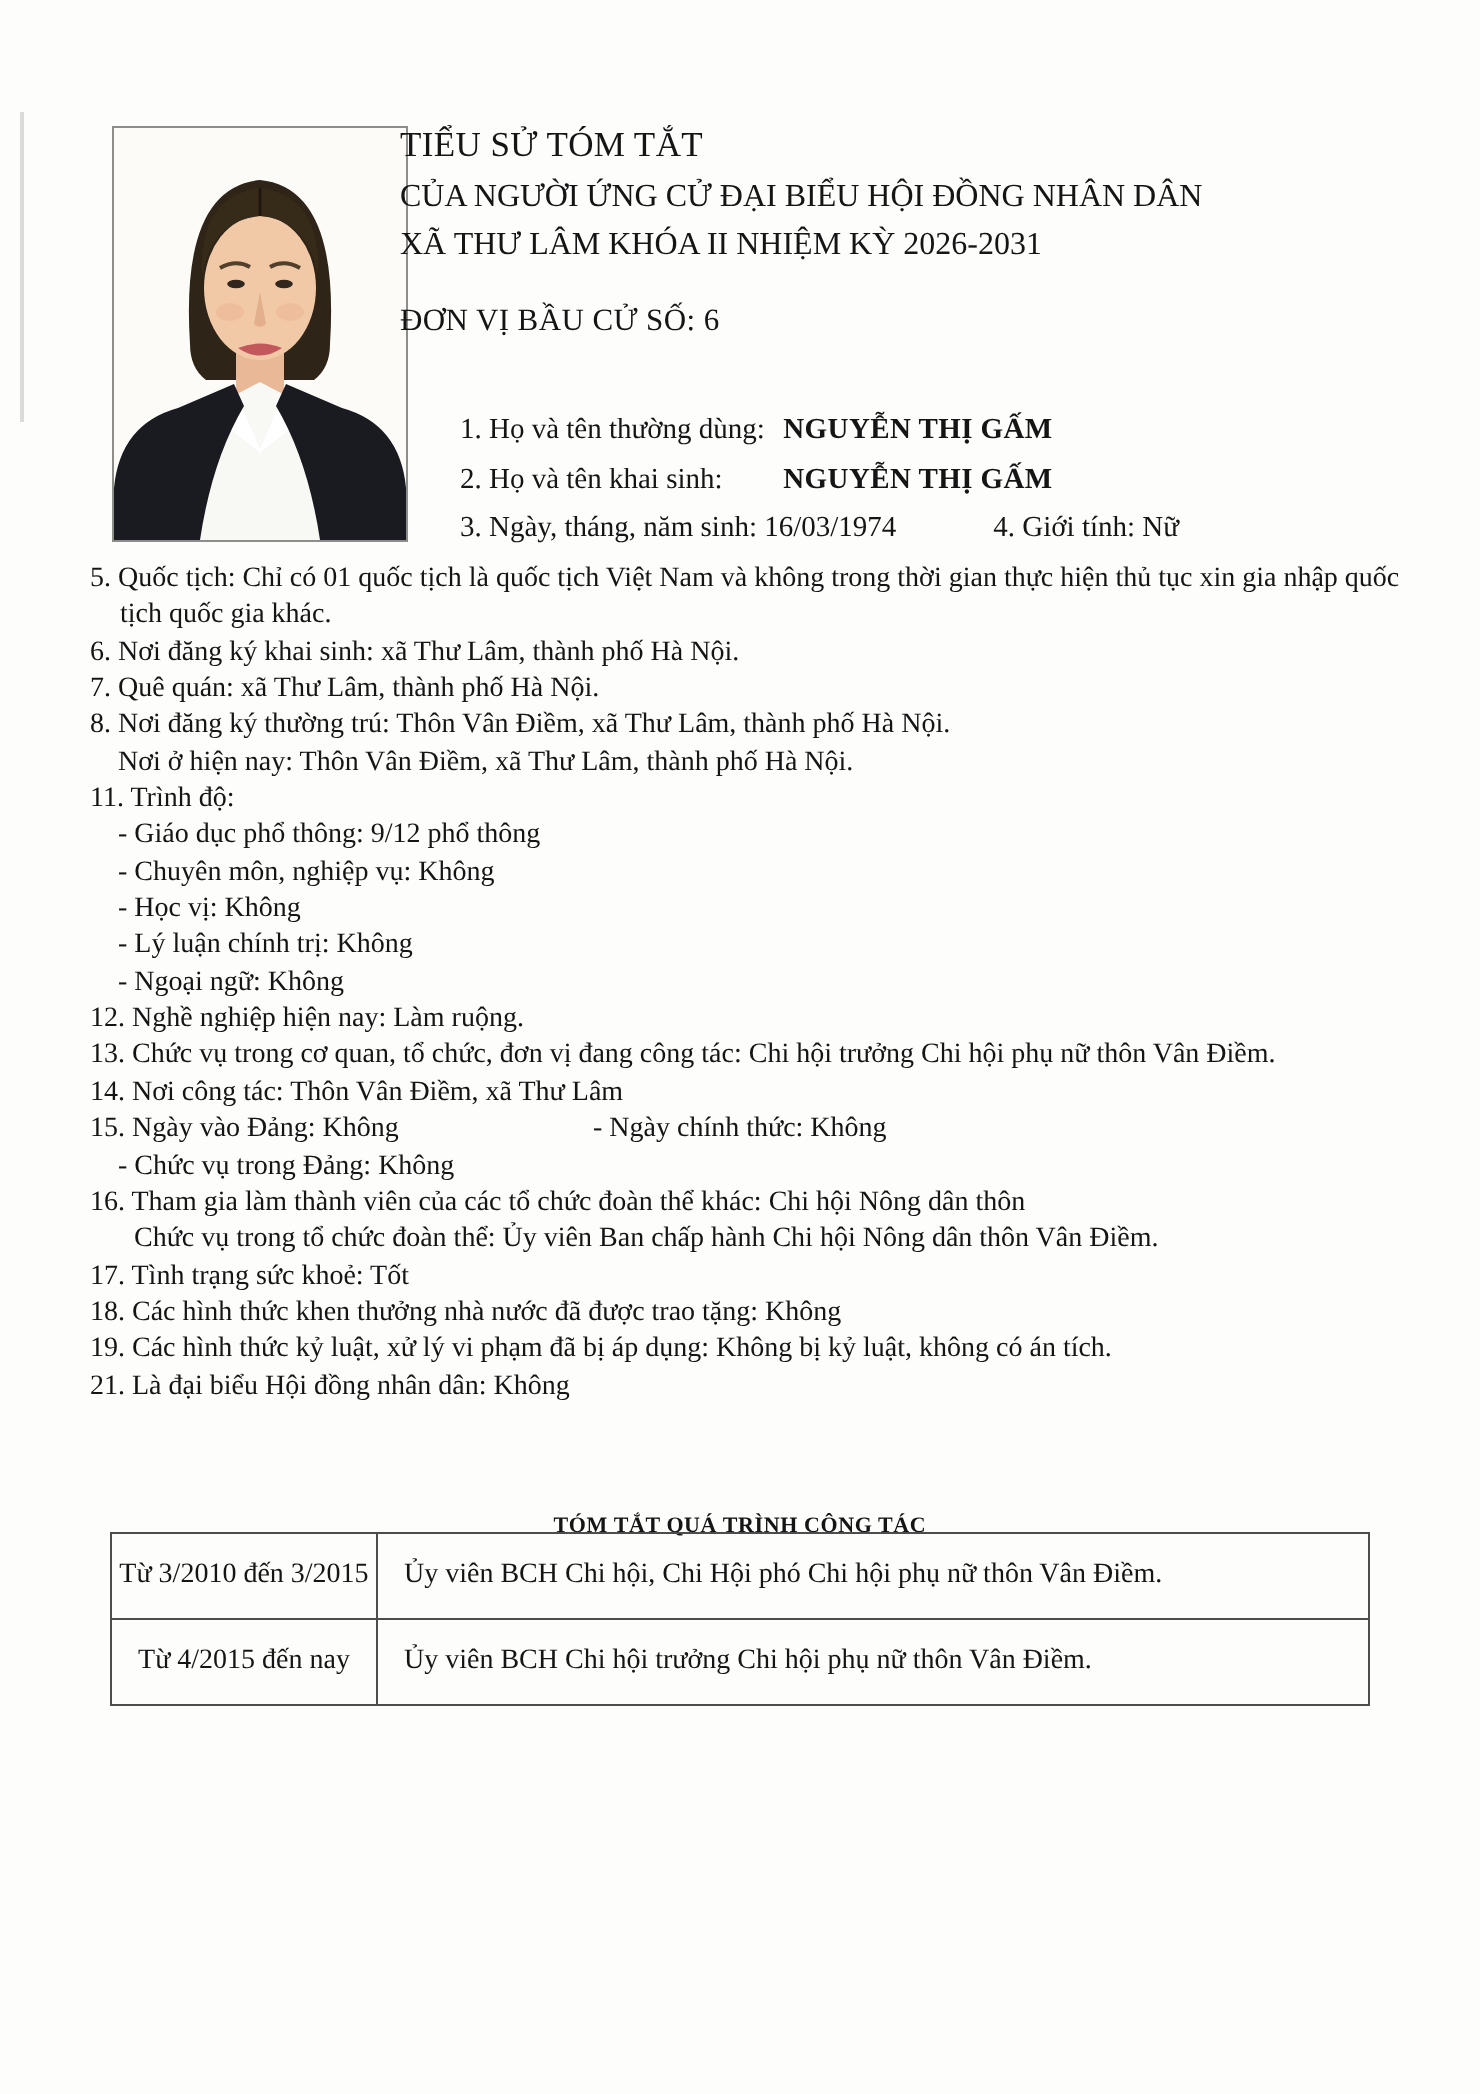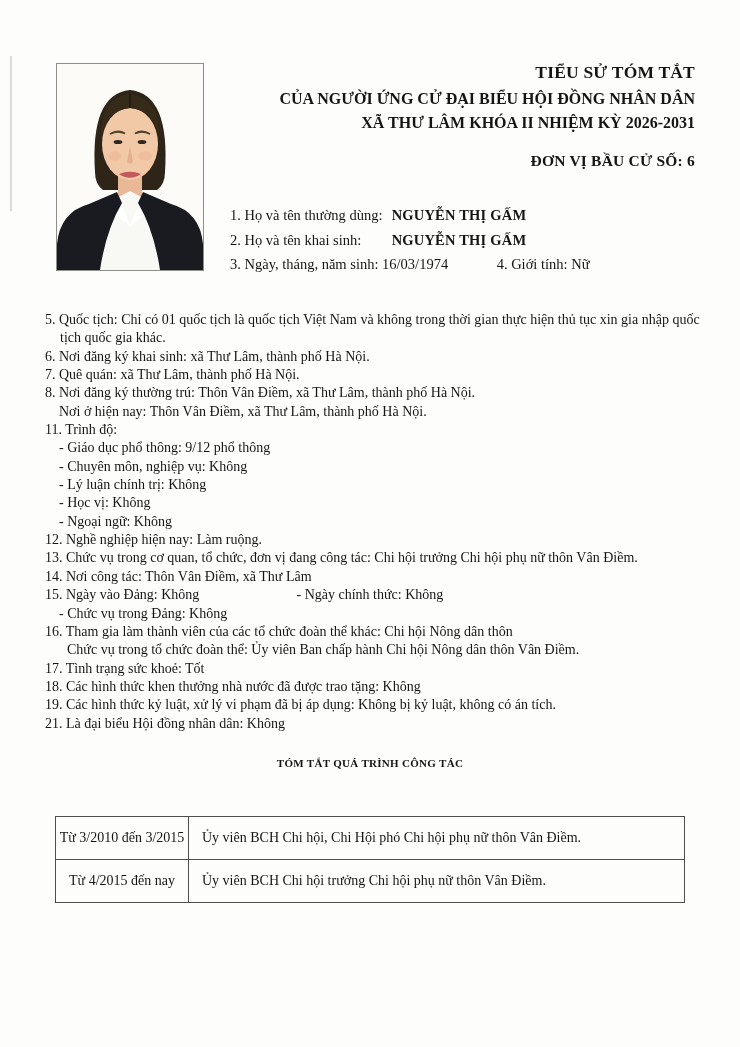--- a/index.html
+++ b/index.html
@@ -22,50 +22,50 @@
     position: absolute; left: 56px; top: 63px;
     width: 146px; height: 206px;
     border: 1px solid #8d8d8a;
     background: #fcfbf8;
   }
   .photo-frame svg { display: block; width: 100%; height: 100%; }
 
   
   .header-block {
     position: absolute; left: 200px; top: 62px; width: 495px;
-    text-align: right; font-weight: bold;
+    text-align: left; font-weight: normal;
   }
   .h-line1 { font-size: 17.5px; line-height: 20px; margin-bottom: 7px; letter-spacing: .2px; }
   .h-line2 { font-size: 16px;  line-height: 20px; margin-bottom: 4px; }
   .h-line3 { font-size: 16px;  line-height: 20px; }
   .h-unit  { font-size: 15.5px; line-height: 20px; margin-top: 18px; letter-spacing: .2px; }
 
   
   .top-items { position: absolute; left: 230px; top: 207px; width: 495px; font-size: 14.5px; }
   .ti { line-height: 16.5px; margin-bottom: 8px; white-space: nowrap; }
   .ti .lbl { display: inline-block; min-width: 158px; }
   .ti .val { font-weight: bold; letter-spacing: .2px; font-family: Liberation Serif, serif; }
   .ti .part1 { display: inline-block; width: 263px; }
 
   
-  .details { position: absolute; left: 45px; top: 281px; width: 668px; font-size: 14px; line-height: 18.35px; margin-top: 30px; }
+  .details { position: absolute; left: 45px; top: 281px; width: 668px; font-size: 14px; line-height: 18.35px; }
   .ln { padding-left: 15px; text-indent: -15px; }
   .ind1 { margin-left: 14px; }
   .ind2 { margin-left: 22px; }
   .two-col { text-indent: 0; padding-left: 0; white-space: nowrap; }
   .two-col .c1a { display: inline-block; width: 233px; }
   .two-col .c1b { display: inline-block; width: 248px; }
 
   
   .work-title {
     position: absolute; left: 0; top: 757px; width: 740px;
     text-align: center; font-weight: bold; font-size: 11px; letter-spacing: .3px;
   }
   .history-table {
-    position: absolute; left: 55px; top: 816px; width: 630px;
+    position: absolute; left: 55px; top: 766px; width: 630px;
     border-collapse: collapse; font-size: 14px; padding-left: 28px;
   }
   .history-table td { border: 1.5px solid #4d4d4d; height: 40px; vertical-align: middle; }
   .history-table td.period { width: 130px; text-align: center; }
   .history-table td.position { padding-left: 13px; }
 </style>
 </head>
 <body>
 
 <div class="page">
@@ -132,22 +132,22 @@
 
   <div class="details">
     <div class="ln">5. Quốc tịch: Chỉ có 01 quốc tịch là quốc tịch Việt Nam và không trong thời gian thực hiện thủ tục xin gia nhập quốc tịch quốc gia khác.</div>
     <div class="ln">6. Nơi đăng ký khai sinh: xã Thư Lâm, thành phố Hà Nội.</div>
     <div class="ln">7. Quê quán: xã Thư Lâm, thành phố Hà Nội.</div>
     <div class="ln">8. Nơi đăng ký thường trú: Thôn Vân Điềm, xã Thư Lâm, thành phố Hà Nội.</div>
     <div class="ln ind1">Nơi ở hiện nay: Thôn Vân Điềm, xã Thư Lâm, thành phố Hà Nội.</div>
     <div class="ln">11. Trình độ:</div>
     <div class="ln ind1">- Giáo dục phổ thông: 9/12 phổ thông</div>
     <div class="ln ind1">- Chuyên môn, nghiệp vụ: Không</div>
+    <div class="ln ind1">- Học vị: Không</div>
     <div class="ln ind1">- Lý luận chính trị: Không</div>
-    <div class="ln ind1">- Học vị: Không</div>
     <div class="ln ind1">- Ngoại ngữ: Không</div>
     <div class="ln">12. Nghề nghiệp hiện nay: Làm ruộng.</div>
     <div class="ln">13. Chức vụ trong cơ quan, tổ chức, đơn vị đang công tác: Chi hội trưởng Chi hội phụ nữ thôn Vân Điềm.</div>
     <div class="ln">14. Nơi công tác: Thôn Vân Điềm, xã Thư Lâm</div>
     <div class="ln two-col">
       <span class="c1b">15. Ngày vào Đảng: Không</span>
       <span>- Ngày chính thức: Không</span>
     </div>
     <div class="ln ind1">- Chức vụ trong Đảng: Không</div>
     <div class="ln">16. Tham gia làm thành viên của các tổ chức đoàn thể khác: Chi hội Nông dân thôn</div>

